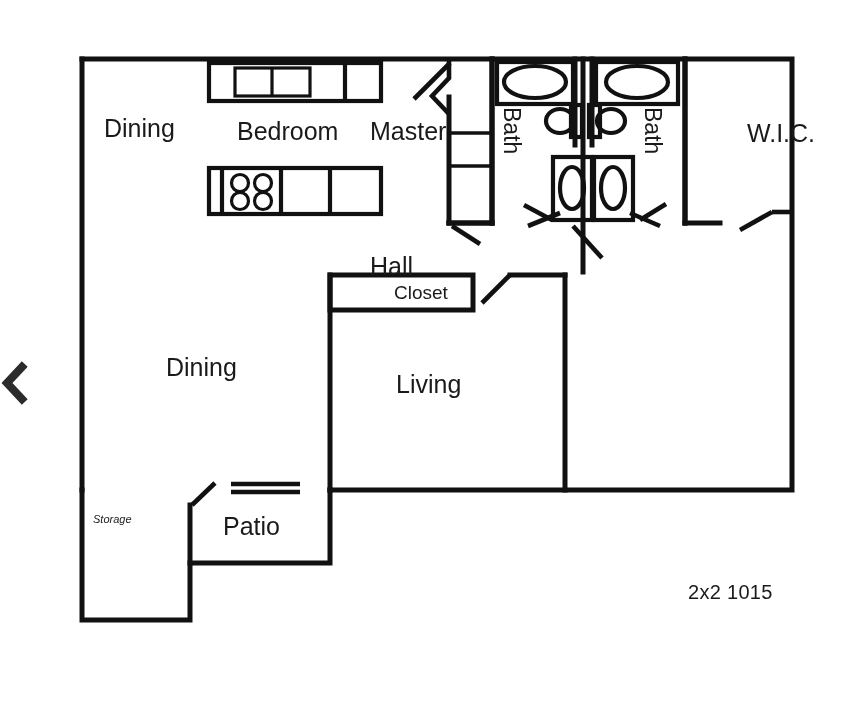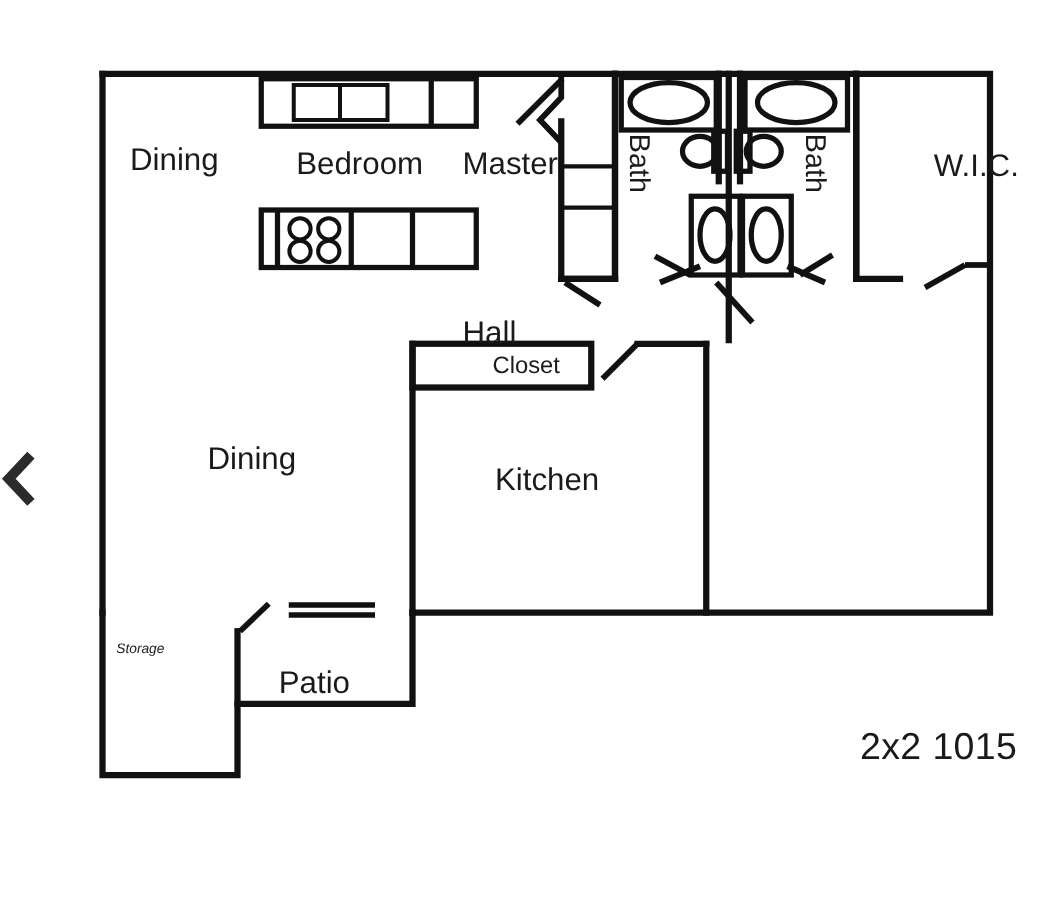--- a/index.html
+++ b/index.html
@@ -73,21 +73,21 @@
   .lbl-lg   { font-size: 25px; }
   .lbl-md   { font-size: 23px; }
   .lbl-sm   { font-size: 19px; }
   .lbl-xs   { font-size: 11px; font-style: italic; }
   .vert {
     transform: rotate(90deg);
     transform-origin: left top;
   }
   .plan-code {
     position: absolute;
-    font-size: 30px;
+    font-size: 20px;
     color: #1a1a1a;
     letter-spacing: 0.3px;
     white-space: nowrap;
   }
   .nav-prev {
     position: absolute;
     left: 0px;
     top: 358px;
     width: 40px;
     height: 50px;
@@ -239,29 +239,29 @@
   <div class="room-label lbl-md vert" style="left:666px; top:107px;">Bath</div>
 
   <div class="room-label lbl-lg" style="left:700px; top:119px;margin-left:47px;">W.I.C.</div>
 
   <div class="room-label lbl-lg" style="left:370px; top:252px;">Hall</div>
 
   <div class="room-label lbl-sm" style="left:368px; top:282px;margin-left:26px;">Closet</div>
 
   <div class="room-label lbl-lg" style="left:166px; top:353px;">Dining</div>
 
-  <div class="room-label lbl-lg" style="left:396px; top:370px;">Kitchen</div>
+  <div class="room-label lbl-lg" style="left:396px; top:370px;">Living</div>
 
   <div class="room-label lbl-lg" style="left:633px; top:317px; text-align:center; width:90px;">
     <span></span>
   </div>
 
   <div class="room-label lbl-xs" style="left:93px; top:513px;">Storage</div>
 
-  <div class="room-label lbl-lg" style="left:223px; top:532px;">Patio</div>
+  <div class="room-label lbl-lg" style="left:223px; top:512px;">Patio</div>
 
   <div class="plan-code" style="left:688px; top:581px;">2x2 1015</div>
 
   <div class="nav-prev" title="Previous floor plan">
     <svg width="40" height="50" viewBox="0 0 40 50">
       <path d="M22 9 L7 25 L22 41" stroke="#2b2b2b" stroke-width="8" fill="none" stroke-linecap="square" stroke-linejoin="miter"></path>
     </svg>
   </div>
 
 </div>

